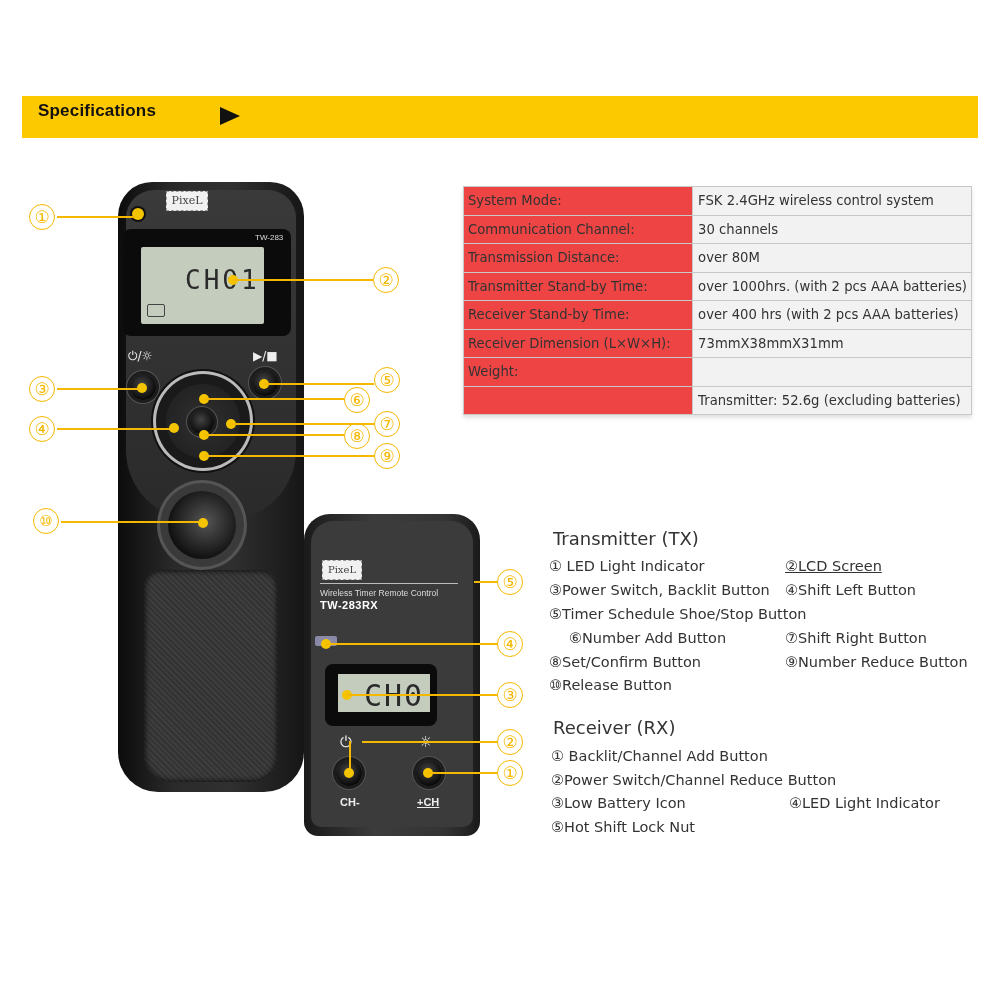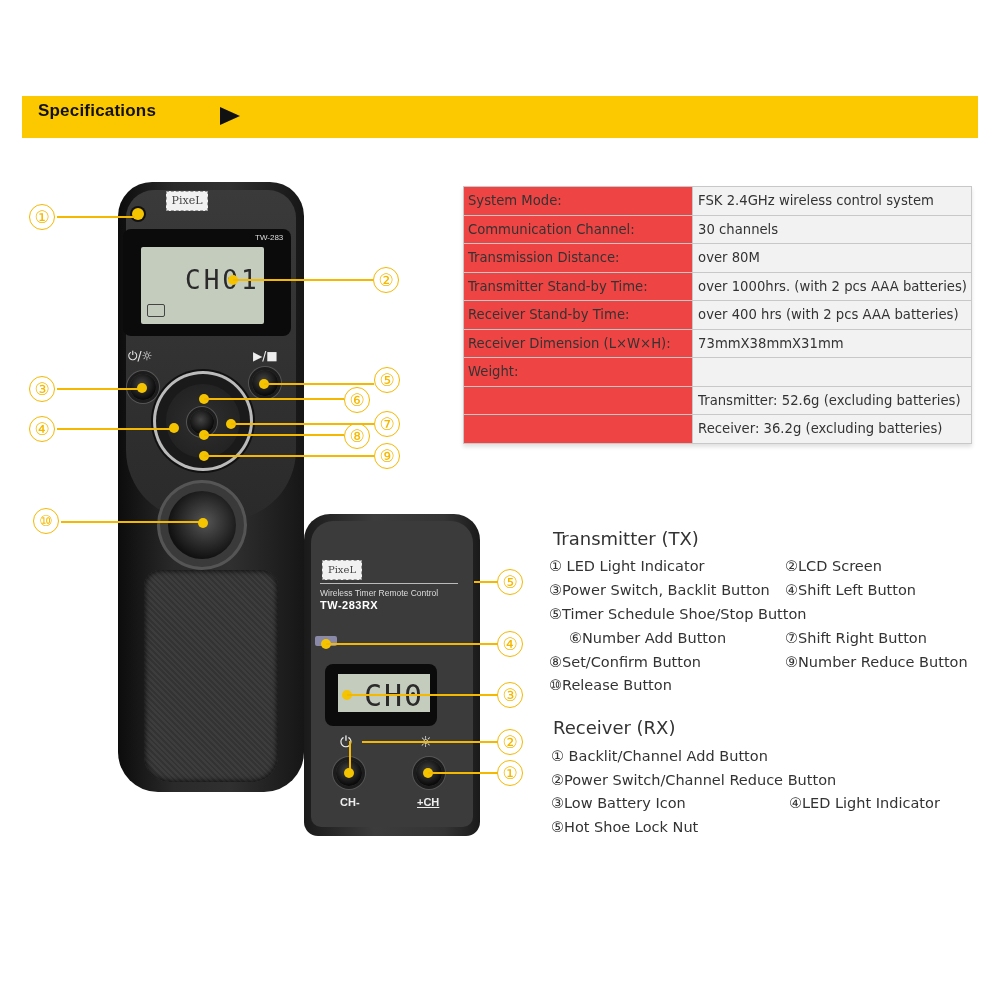--- a/index.html
+++ b/index.html
@@ -85,24 +85,20 @@
         <td class="lbl">Receiver Dimension (L×W×H):</td>
         <td class="val">73mmX38mmX31mm</td>
       </tr>
     <tr>
         <td class="lbl">Weight:</td>
         <td class="val"></td>
       </tr>
     <tr>
         <td class="lbl"></td>
         <td class="val">Transmitter: 52.6g (excluding batteries)</td>
-      </tr>
-    <tr>
-        <td class="lbl"></td>
-        <td class="val">Receiver: 36.2g (excluding batteries)</td>
       </tr>
   </tbody>
 </table>
 
 <div>
   <div class="abs tx-body"></div>
   <div class="abs tx-upper"></div>
   <div class="abs tx-grip"></div>
   <div class="abs tx-logo">PixeL</div>
   <div class="abs led"></div>
@@ -198,31 +194,31 @@
   <div class="abs callout-num" style="left:497px;top:729px;">②</div>
 
   <div class="abs dot" style="left:423px;top:768px;"></div>
   <div class="abs callout-line" style="left:428px;top:772px;width:70px;"></div>
   <div class="abs callout-num" style="left:497px;top:760px;">①</div>
 </div>
 
 <div class="abs sec-title" style="left:553px;top:528px;">Transmitter (TX)</div>
 <div>
   <div class="abs leg" style="left:549px;top:558px;"><span>①</span><span> LED Light Indicator</span></div>
-  <div class="abs leg" style="left:785px;top:558px;"><span>②</span><span>LCD Screen</span></div>
+  <div class="abs leg" style="left:785px;top:558px;text-decoration:underline;"><span>②</span><span>LCD Screen</span></div>
   <div class="abs leg" style="left:549px;top:582px;"><span>③</span><span>Power Switch, Backlit Button</span></div>
   <div class="abs leg" style="left:785px;top:582px;"><span>④</span><span>Shift Left Button</span></div>
   <div class="abs leg" style="left:549px;top:606px;"><span>⑤</span><span>Timer Schedule Shoe/Stop Button</span></div>
   <div class="abs leg" style="left:569px;top:630px;"><span>⑥</span><span>Number Add Button</span></div>
   <div class="abs leg" style="left:785px;top:630px;"><span>⑦</span><span>Shift Right Button</span></div>
   <div class="abs leg" style="left:549px;top:654px;"><span>⑧</span><span>Set/Confirm Button</span></div>
   <div class="abs leg" style="left:785px;top:654px;"><span>⑨</span><span>Number Reduce Button</span></div>
   <div class="abs leg" style="left:549px;top:677px;"><span>⑩</span><span>Release Button</span></div>
 </div>
 
 <div class="abs sec-title" style="left:553px;top:717px;">Receiver (RX)</div>
 <div>
   <div class="abs leg" style="left:551px;top:748px;"><span>①</span><span> Backlit/Channel Add Button</span></div>
   <div class="abs leg" style="left:551px;top:772px;"><span>②</span><span>Power Switch/Channel Reduce Button</span></div>
   <div class="abs leg" style="left:551px;top:795px;"><span>③</span><span>Low Battery Icon</span></div>
   <div class="abs leg" style="left:789px;top:795px;"><span>④</span><span>LED Light Indicator</span></div>
-  <div class="abs leg" style="left:551px;top:819px;"><span>⑤</span><span>Hot Shoe Lock Nut</span></div>
+  <div class="abs leg" style="left:551px;top:819px;"><span>⑤</span><span>Hot Shift Lock Nut</span></div>
 </div>
 
 </body></html>

